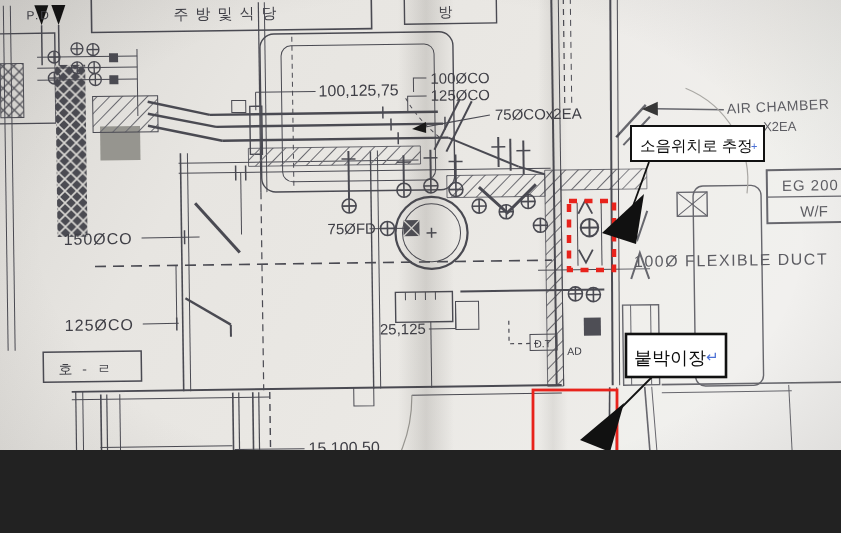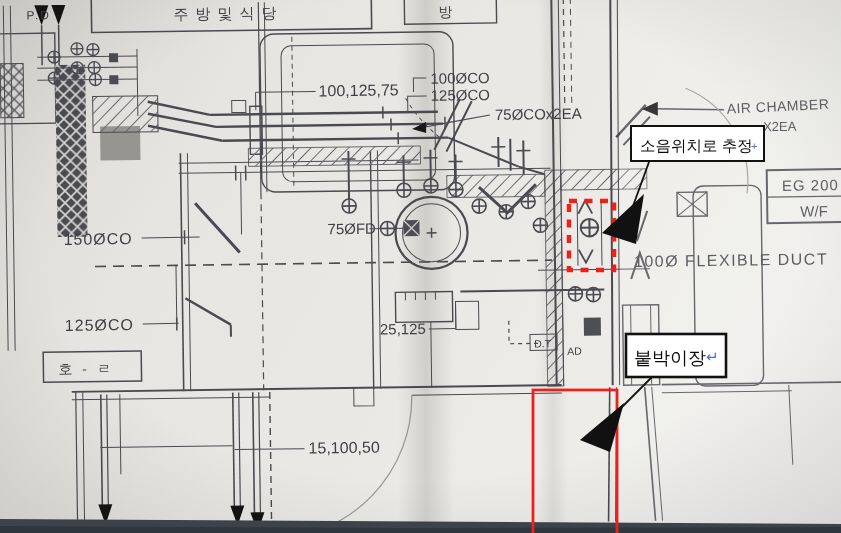--- a/index.html
+++ b/index.html
@@ -1,16 +1,16 @@
 <!DOCTYPE html>
 <html><head>
 <meta charset="utf-8">
 <style>
   html,body{margin:0;padding:0;background:#222;}
-  #stage{position:relative;width:841px;height:533px;overflow:hidden;background:#e8e6e2;text-align:right;}
+  #stage{position:relative;width:841px;height:450px;overflow:hidden;background:#e8e6e2;text-align:right;}
   svg{display:block;}
   text{font-family:"Liberation Sans","DejaVu Sans",sans-serif;}
   .ink{stroke:#4a4a52;fill:none;}
   .ink-txt{fill:#3f3f46;}
   .faint{stroke:#9a9893;fill:none;}
   .ann-box{fill:#ffffff;stroke:#111111;}
   .ann-txt{fill:#0a0a0a;}
   .cursor-txt{fill:#4a6fd4;}
   .red{stroke:#e8231c;fill:none;}
   .blackfill{fill:#111111;}

